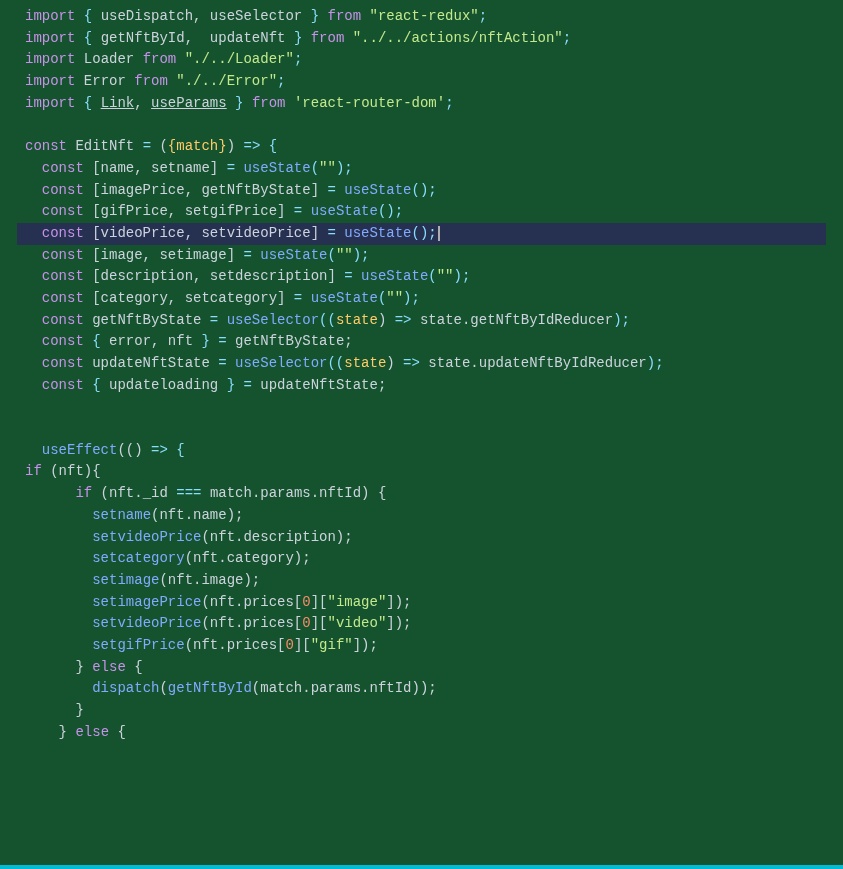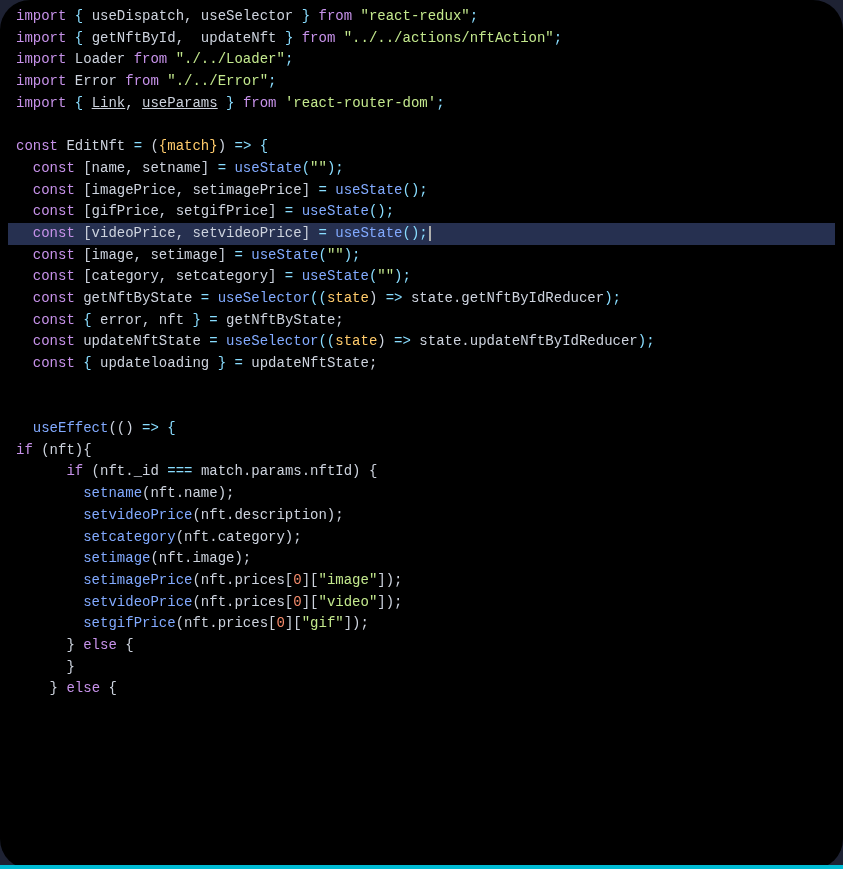--- a/index.html
+++ b/index.html
@@ -13,25 +13,24 @@
       font-family: 'Courier New', Consolas, monospace;
       font-size: 14px;
       line-height: 1.55;
       color: #cdd3de;
       width: 843px;
       min-height: 869px;
       overflow-x: hidden;
     }
 
     .code-container {
-      background-color: #000000;
-      padding: 6px 8px;
+      background-color: #14532d;
+      padding: 6px 17px;
       width: 100%;
       min-height: 869px;
-      border-radius: 30px;
     }
 
     .line {
       display: flex;
       align-items: baseline;
       padding: 0 12px 0 8px;
       min-height: 21.5px;
       white-space: pre;
     }
 
@@ -68,39 +67,41 @@
 
 <div class="code-container">
 <div class="line"><span class="line-content"><span class="kw">import</span><span class="plain"> </span><span class="punc">{</span><span class="plain"> useDispatch, useSelector </span><span class="punc">}</span><span class="plain"> </span><span class="kw">from</span><span class="plain"> </span><span class="str">"react-redux"</span><span class="punc">;</span></span></div>
     <div class="line"><span class="line-content"><span class="kw">import</span><span class="plain"> </span><span class="punc">{</span><span class="plain"> getNftById,  updateNft </span><span class="punc">}</span><span class="plain"> </span><span class="kw">from</span><span class="plain"> </span><span class="str">"../../actions/nftAction"</span><span class="punc">;</span></span></div>
     <div class="line"><span class="line-content"><span class="kw">import</span><span class="plain"> Loader </span><span class="kw">from</span><span class="plain"> </span><span class="str">"./../Loader"</span><span class="punc">;</span></span></div>
     <div class="line"><span class="line-content"><span class="kw">import</span><span class="plain"> Error </span><span class="kw">from</span><span class="plain"> </span><span class="str">"./../Error"</span><span class="punc">;</span></span></div>
     <div class="line"><span class="line-content"><span class="kw">import</span><span class="plain"> </span><span class="punc">{</span><span class="plain"> </span><span class="plain underline">Link</span><span class="plain">, </span><span class="plain underline">useParams</span><span class="plain"> </span><span class="punc">}</span><span class="plain"> </span><span class="kw">from</span><span class="plain"> </span><span class="str">'react-router-dom'</span><span class="punc">;</span></span></div>
     <div class="line"><span class="line-content">&nbsp;</span></div>
     <div class="line"><span class="line-content"><span class="kw">const</span><span class="plain"> EditNft </span><span class="op">=</span><span class="plain"> (</span><span class="param">{match}</span><span class="plain">) </span><span class="op">=&gt;</span><span class="punc"> {</span></span></div>
     <div class="line"><span class="line-content"><span class="kw">  const</span><span class="plain"> [name, setname] </span><span class="op">=</span><span class="plain"> </span><span class="fn">useState</span><span class="punc">(</span><span class="str">""</span><span class="punc">);</span></span></div>
-    <div class="line"><span class="line-content"><span class="kw">  const</span><span class="plain"> [imagePrice, setimagePrice] </span><span class="op">=</span><span class="plain"> </span><span class="fn">useState</span><span class="punc">();</span></span></div>
+    <div class="line"><span class="line-content"><span class="kw">  const</span><span class="plain"> [imagePrice, getNftByState] </span><span class="op">=</span><span class="plain"> </span><span class="fn">useState</span><span class="punc">();</span></span></div>
     <div class="line"><span class="line-content"><span class="kw">  const</span><span class="plain"> [gifPrice, setgifPrice] </span><span class="op">=</span><span class="plain"> </span><span class="fn">useState</span><span class="punc">();</span></span></div>
     <div class="line active-line"><span class="line-content"><span class="kw">  const</span><span class="plain"> [videoPrice, setvideoPrice] </span><span class="op">=</span><span class="plain"> </span><span class="fn">useState</span><span class="punc">();</span><span class="cursor"></span></span></div>
     <div class="line"><span class="line-content"><span class="kw">  const</span><span class="plain"> [image, setimage] </span><span class="op">=</span><span class="plain"> </span><span class="fn">useState</span><span class="punc">(</span><span class="str">""</span><span class="punc">);</span></span></div>
+    <div class="line"><span class="line-content"><span class="kw">  const</span><span class="plain"> [description, setdescription] </span><span class="op">=</span><span class="plain"> </span><span class="fn">useState</span><span class="punc">(</span><span class="str">""</span><span class="punc">);</span></span></div>
     <div class="line"><span class="line-content"><span class="kw">  const</span><span class="plain"> [category, setcategory] </span><span class="op">=</span><span class="plain"> </span><span class="fn">useState</span><span class="punc">(</span><span class="str">""</span><span class="punc">);</span></span></div>
     <div class="line"><span class="line-content"><span class="kw">  const</span><span class="plain"> getNftByState </span><span class="op">=</span><span class="plain"> </span><span class="fn">useSelector</span><span class="punc">((</span><span class="param">state</span><span class="plain">) </span><span class="op">=&gt;</span><span class="plain"> state.</span><span class="plain">getNftByIdReducer</span><span class="punc">);</span></span></div>
     <div class="line"><span class="line-content"><span class="kw">  const</span><span class="plain"> </span><span class="punc">{</span><span class="plain"> error, nft </span><span class="punc">}</span><span class="plain"> </span><span class="op">=</span><span class="plain"> getNftByState;</span></span></div>
     <div class="line"><span class="line-content"><span class="kw">  const</span><span class="plain"> updateNftState </span><span class="op">=</span><span class="plain"> </span><span class="fn">useSelector</span><span class="punc">((</span><span class="param">state</span><span class="plain">) </span><span class="op">=&gt;</span><span class="plain"> state.</span><span class="plain">updateNftByIdReducer</span><span class="punc">);</span></span></div>
     <div class="line"><span class="line-content"><span class="kw">  const</span><span class="plain"> </span><span class="punc">{</span><span class="plain"> updateloading </span><span class="punc">}</span><span class="plain"> </span><span class="op">=</span><span class="plain"> updateNftState;</span></span></div>
     <div class="line"><span class="line-content">&nbsp;</span></div>
     <div class="line"><span class="line-content">&nbsp;</span></div>
     <div class="line"><span class="line-content"><span class="fn">  useEffect</span><span class="plain">(() </span><span class="op">=&gt;</span><span class="punc"> {</span></span></div>
     <div class="line"><span class="line-content"><span class="kw">if</span><span class="plain"> (nft){</span></span></div>
     <div class="line"><span class="line-content"><span class="kw">      if</span><span class="plain"> (nft.</span><span class="plain">_id</span><span class="plain"> </span><span class="op">===</span><span class="plain"> match.params.nftId) {</span></span></div>
     <div class="line"><span class="line-content"><span class="plain">        </span><span class="fn">setname</span><span class="plain">(nft.name);</span></span></div>
     <div class="line"><span class="line-content"><span class="plain">        </span><span class="fn">setvideoPrice</span><span class="plain">(nft.description);</span></span></div>
     <div class="line"><span class="line-content"><span class="plain">        </span><span class="fn">setcategory</span><span class="plain">(nft.category);</span></span></div>
     <div class="line"><span class="line-content"><span class="plain">        </span><span class="fn">setimage</span><span class="plain">(nft.image);</span></span></div>
     <div class="line"><span class="line-content"><span class="plain">        </span><span class="fn">setimagePrice</span><span class="plain">(nft.prices[</span><span class="num">0</span><span class="plain">][</span><span class="str">"image"</span><span class="plain">]);</span></span></div>
     <div class="line"><span class="line-content"><span class="plain">        </span><span class="fn">setvideoPrice</span><span class="plain">(nft.prices[</span><span class="num">0</span><span class="plain">][</span><span class="str">"video"</span><span class="plain">]);</span></span></div>
     <div class="line"><span class="line-content"><span class="plain">        </span><span class="fn">setgifPrice</span><span class="plain">(nft.prices[</span><span class="num">0</span><span class="plain">][</span><span class="str">"gif"</span><span class="plain">]);</span></span></div>
     <div class="line"><span class="line-content"><span class="plain">      } </span><span class="kw">else</span><span class="plain"> {</span></span></div>
+    <div class="line"><span class="line-content"><span class="plain">        </span><span class="fn">dispatch</span><span class="plain">(</span><span class="fn">getNftById</span><span class="plain">(match.params.nftId));</span></span></div>
     <div class="line"><span class="line-content"><span class="plain">      }</span></span></div>
     <div class="line"><span class="line-content"><span class="plain">    } </span><span class="kw">else</span><span class="plain"> {</span></span></div>
   </div>
 
 <div style="position: fixed; bottom: 0px; left: 0px; width: 100%; height: 4px; background: rgb(0, 188, 212);"></div>
 
 </body></html>

